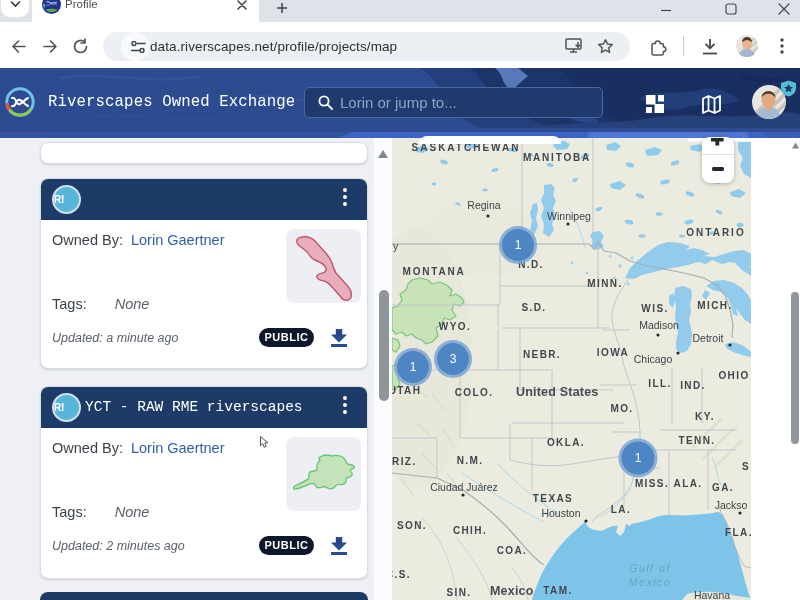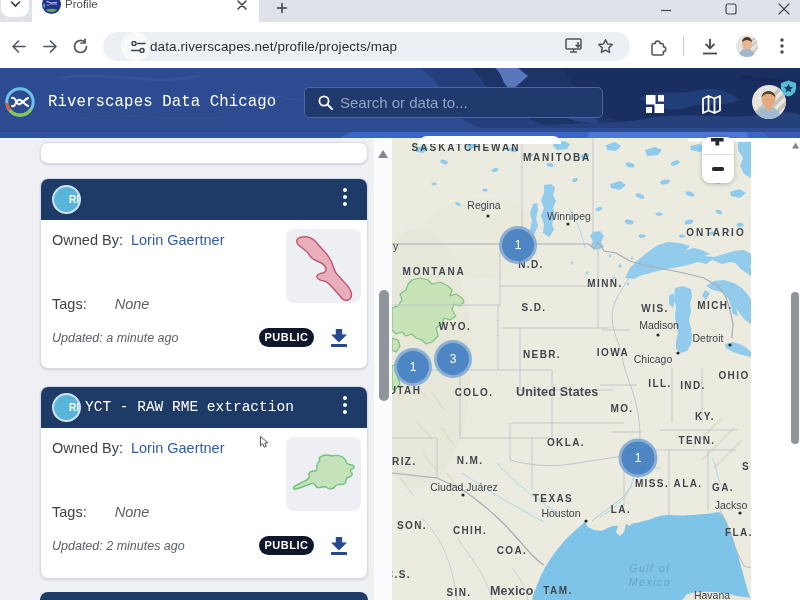--- a/index.html
+++ b/index.html
@@ -24,21 +24,21 @@
   
   #content{left:0;top:138px;width:800px;height:462px;background:#eef0f4;}
   #mapwrap{left:392px;top:138px;width:359px;height:462px;background:#8b5cf6;}
   #rightwhite{left:751px;top:138px;width:49px;height:462px;background:#ffffff;}
   .card{left:40px;width:328px;background:#fff;border:1px solid #d9dce2;
     border-radius:8px;box-sizing:border-box;box-shadow:0 1px 2px rgba(60,64,67,.18);}
   .cardhead{position:absolute;left:0;top:0;width:100%;height:41px;background:#1e3a67;
     border-radius:7px 7px 0 0;}
   .ri{position:absolute;left:11px;top:6px;width:29px;height:29px;border-radius:50%;
     background:#57b6d9;border:2px solid #cfe3ee;box-sizing:border-box;
-    color:#fff;font-size:10px;font-weight:bold;text-align:right;line-height:25px;}
+    color:#fff;font-size:10px;font-weight:bold;text-align:left;line-height:25px;}
   .ctitle{position:absolute;left:44px;top:12px;color:#fff;
     font-family:"Liberation Mono",monospace;font-size:14.5px;white-space:nowrap;}
   .kebab{position:absolute;right:20px;top:9px;width:4px;}
   .kebab i{display:block;width:4px;height:4px;border-radius:50%;background:#fff;margin-bottom:3px;}
   .ownedby{position:absolute;left:11px;top:53px;font-size:14.5px;color:#3b4249;text-align:right;}
   .ownlink{color:#2e5fa8;}
   .thumb{position:absolute;right:6px;top:50px;width:75px;height:74px;background:#edeff4;border-radius:8px;}
   .tagsrow{position:absolute;left:11px;top:117px;font-size:14.5px;color:#3b4249;}
   .tagsrow em{color:#5a6169;margin-left:24px;}
   .updrow{position:absolute;left:11px;top:152px;font-style:italic;font-size:12.5px;color:#5a6169;}
@@ -166,27 +166,27 @@
       <path d="M740 8 C760 14 780 10 800 16" stroke="#16295a" stroke-width="4" fill="none"></path>
     </svg>
   </div>
 
   <svg class="abs" style="left:5px;top:87px" width="30" height="30" viewBox="0 0 30 30">
     <circle cx="15" cy="15" r="13.2" fill="none" stroke="#6ec3e8" stroke-width="3"></circle>
     <path d="M4 22 A13.2 13.2 0 0 0 26 22" fill="none" stroke="#8fc843" stroke-width="3"></path>
     <path d="M1.9 16 A13.2 13.2 0 0 0 4.5 23" fill="none" stroke="#e05a3a" stroke-width="3"></path>
     <path d="M7 11 C11 9 11 19 15 17 C19 15 19 13 23 11 M7 19 C11 21 11 11 15 13 C19 15 19 17 23 19" stroke="#fff" stroke-width="2" fill="none" stroke-linecap="round"></path>
   </svg>
-  <div class="abs" id="apptitle">Riverscapes Data Chicago</div>
+  <div class="abs" id="apptitle">Riverscapes Owned Exchange</div>
   <div class="abs" id="searchbox"></div>
   <svg class="abs" style="left:318px;top:95px" width="15" height="15" viewBox="0 0 15 15">
     <circle cx="6" cy="6" r="4.6" fill="none" stroke="#fff" stroke-width="1.8"></circle>
     <path d="M9.5 9.5 L14 14" stroke="#fff" stroke-width="1.8" stroke-linecap="round"></path>
   </svg>
-  <div class="abs" id="searchtext">Search or data to...</div>
+  <div class="abs" id="searchtext">Lorin or jump to...</div>
 
   <svg class="abs" style="left:646px;top:95px" width="18" height="18" viewBox="0 0 18 18">
     <rect x="0" y="0" width="9.5" height="9.5" fill="#fff"></rect>
     <rect x="12" y="0" width="6" height="6.5" fill="#fff"></rect>
     <rect x="0" y="12" width="6" height="6" fill="#fff"></rect>
     <rect x="8.5" y="9" width="9.5" height="9" fill="#fff"></rect>
   </svg>
 
   <svg class="abs" style="left:702px;top:95px" width="19" height="19" viewBox="0 0 19 19">
     <path d="M1 3.5 L6.5 1 L12.5 3.5 L18 1 V15.5 L12.5 18 L6.5 15.5 L1 18 Z M6.5 1 V15.5 M12.5 3.5 V18" fill="none" stroke="#fff" stroke-width="1.8" stroke-linejoin="round"></path>
@@ -499,21 +499,21 @@
     <svg class="dlicon" width="20" height="18" viewBox="0 0 20 18">
       <rect x="6.8" y="0" width="6.4" height="7" fill="#27498f"></rect>
       <path d="M2 5.5 H18 L10 13.5 Z" fill="#27498f"></path>
       <rect x="2" y="15" width="16" height="3" rx="0.5" fill="#27498f"></rect>
     </svg>
   </div>
 
   <div class="abs card" style="top:386px;height:193px;">
     <div class="cardhead"></div>
     <div class="ri">RI</div>
-    <div class="ctitle">YCT - RAW RME extraction</div>
+    <div class="ctitle">YCT - RAW RME riverscapes</div>
     <div class="kebab">
         <i></i>
         <i></i>
         <i></i>
       </div>
     <div class="ownedby">Owned By: &nbsp;<span class="ownlink">Lorin Gaertner</span></div>
     <div class="thumb">
       <svg width="75" height="74" viewBox="0 0 75 74">
         <path d="M34 20 C37 18 42 17.5 46 19 C51 17.5 57 19 59 22.5 C60.5 24.5 60 26 62 27 L67 28.5 C69 29.5 68.5 31.5 66 32 C64 32.5 64 34 65.5 35.5 C67 37 66 39.5 63 40 C61 40.3 60 41.5 60 43.5 C60 46 57.5 48 54.5 47.5 C52 47.1 50 48 48.5 50 C47 52 43.5 52.5 41.5 51 C39.8 49.7 37.5 49.5 35 50.3 C32.5 51.1 30 50.3 29.2 48.3 C28.6 46.7 27 46 25 46.6 L15 50.5 C12 51.6 9 52.5 8 52 C7 51.5 7.5 49.8 9.5 48.7 L19 44 C21 43 22.5 42 23 40.5 C23.4 39.2 22.5 38 23 36.5 C23.6 34.8 26 34 28.5 34 C30.5 34 31.5 32.5 31 30.5 C30.5 28 31.5 25 34 24 C33 22.6 33 21 34 20 Z" fill="#c5e3bb" stroke="#6fc47a" stroke-width="1.4" stroke-linejoin="round"></path>
       </svg>

